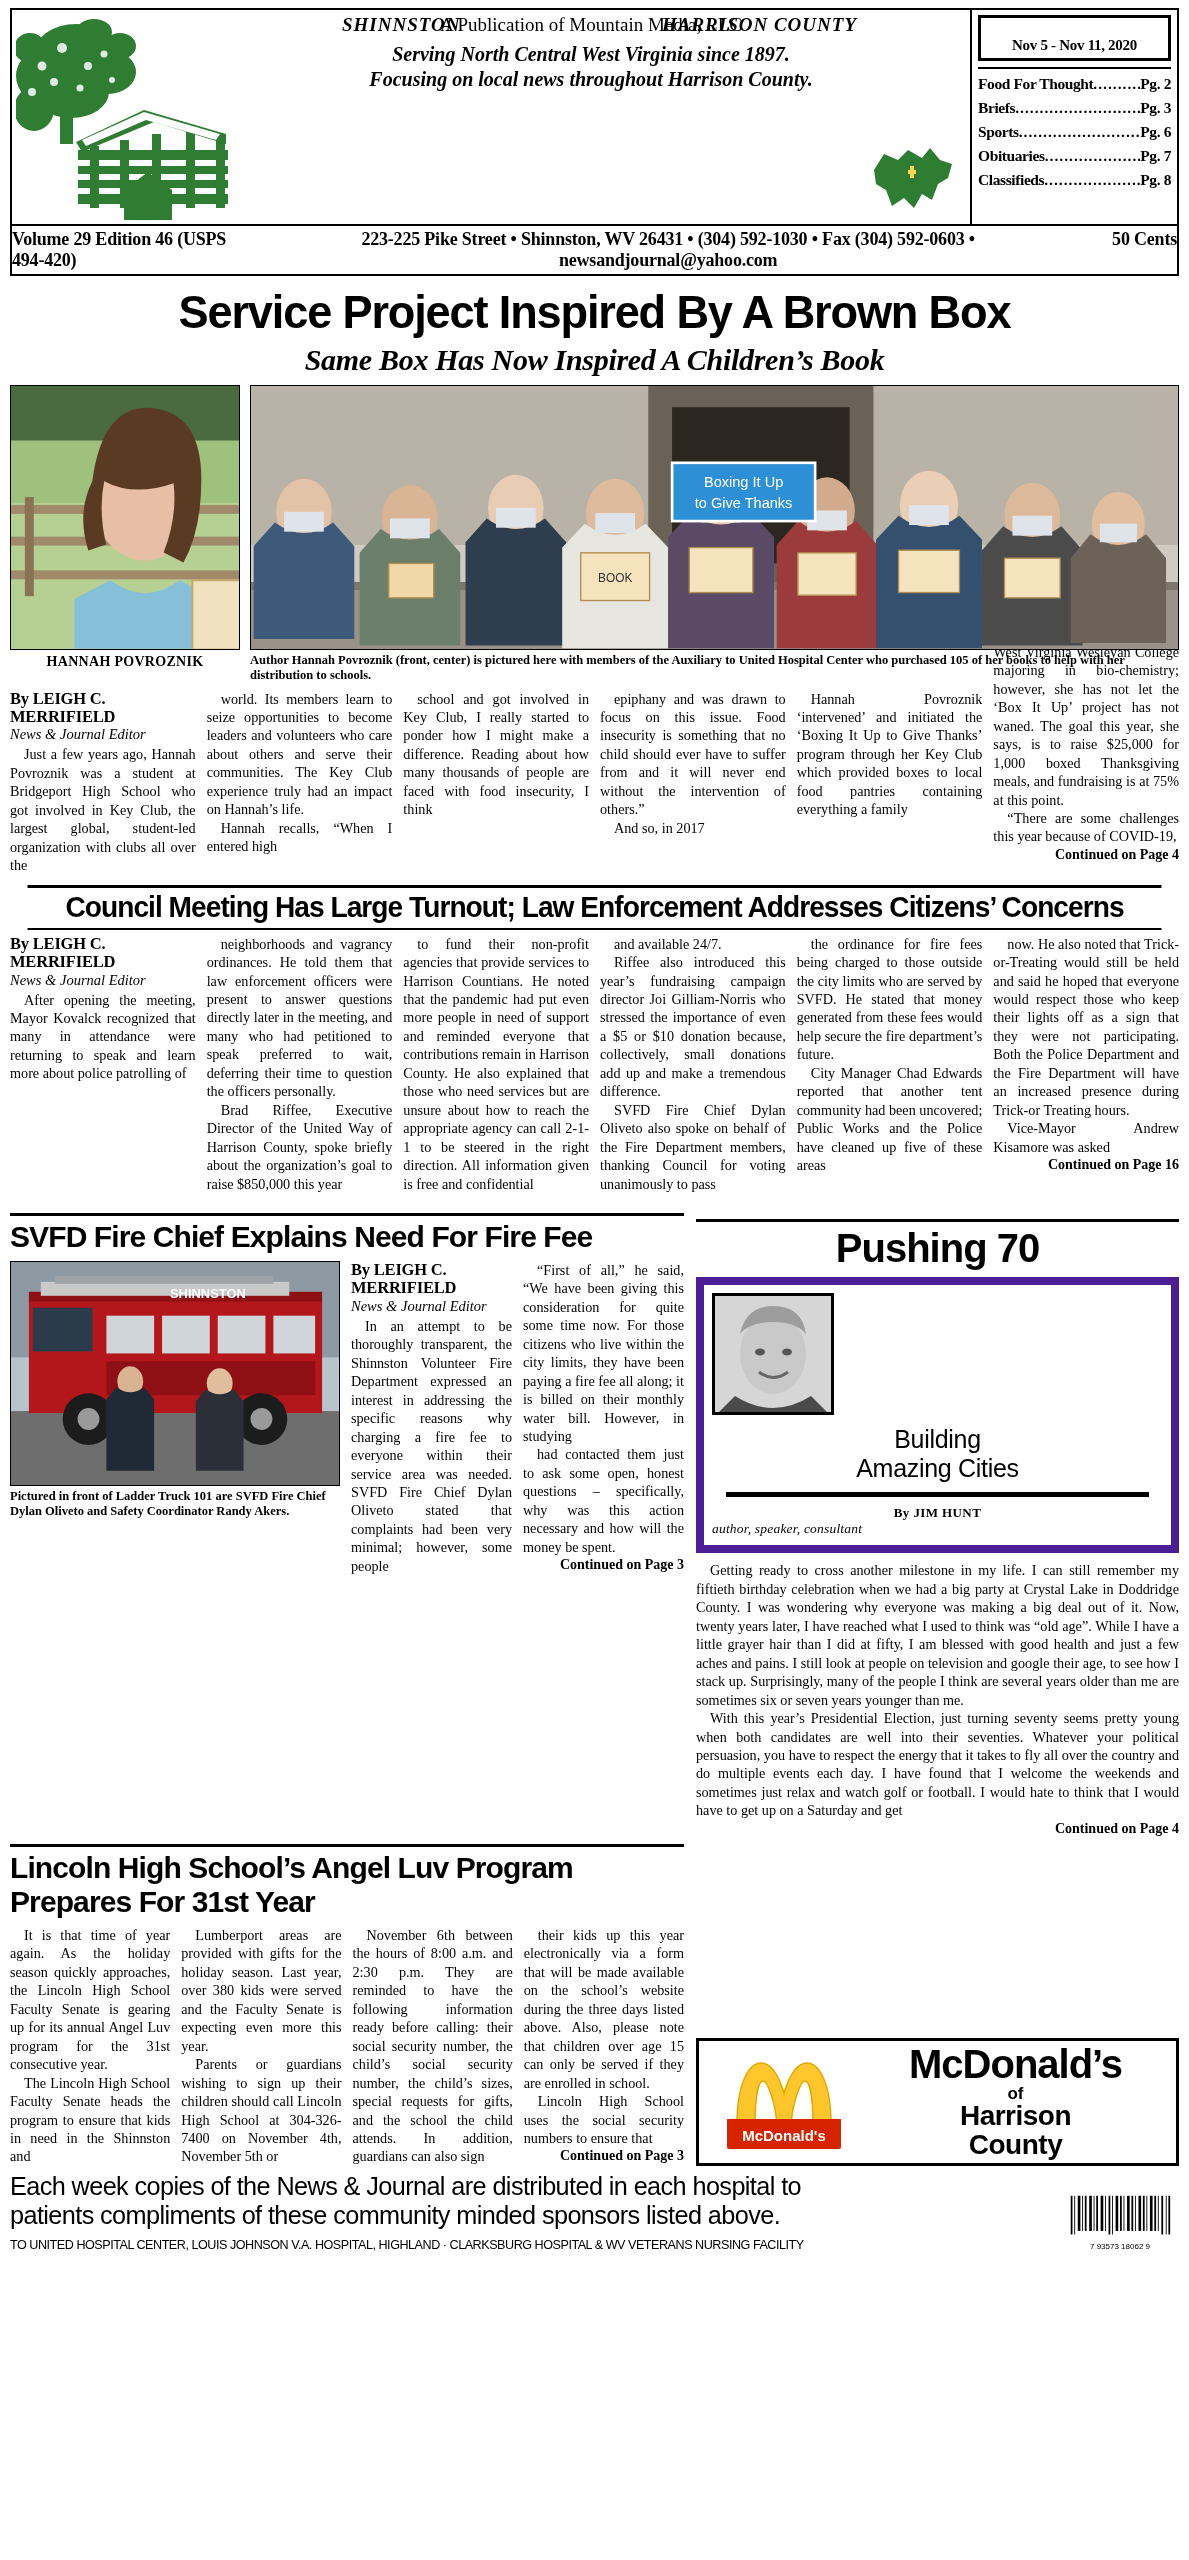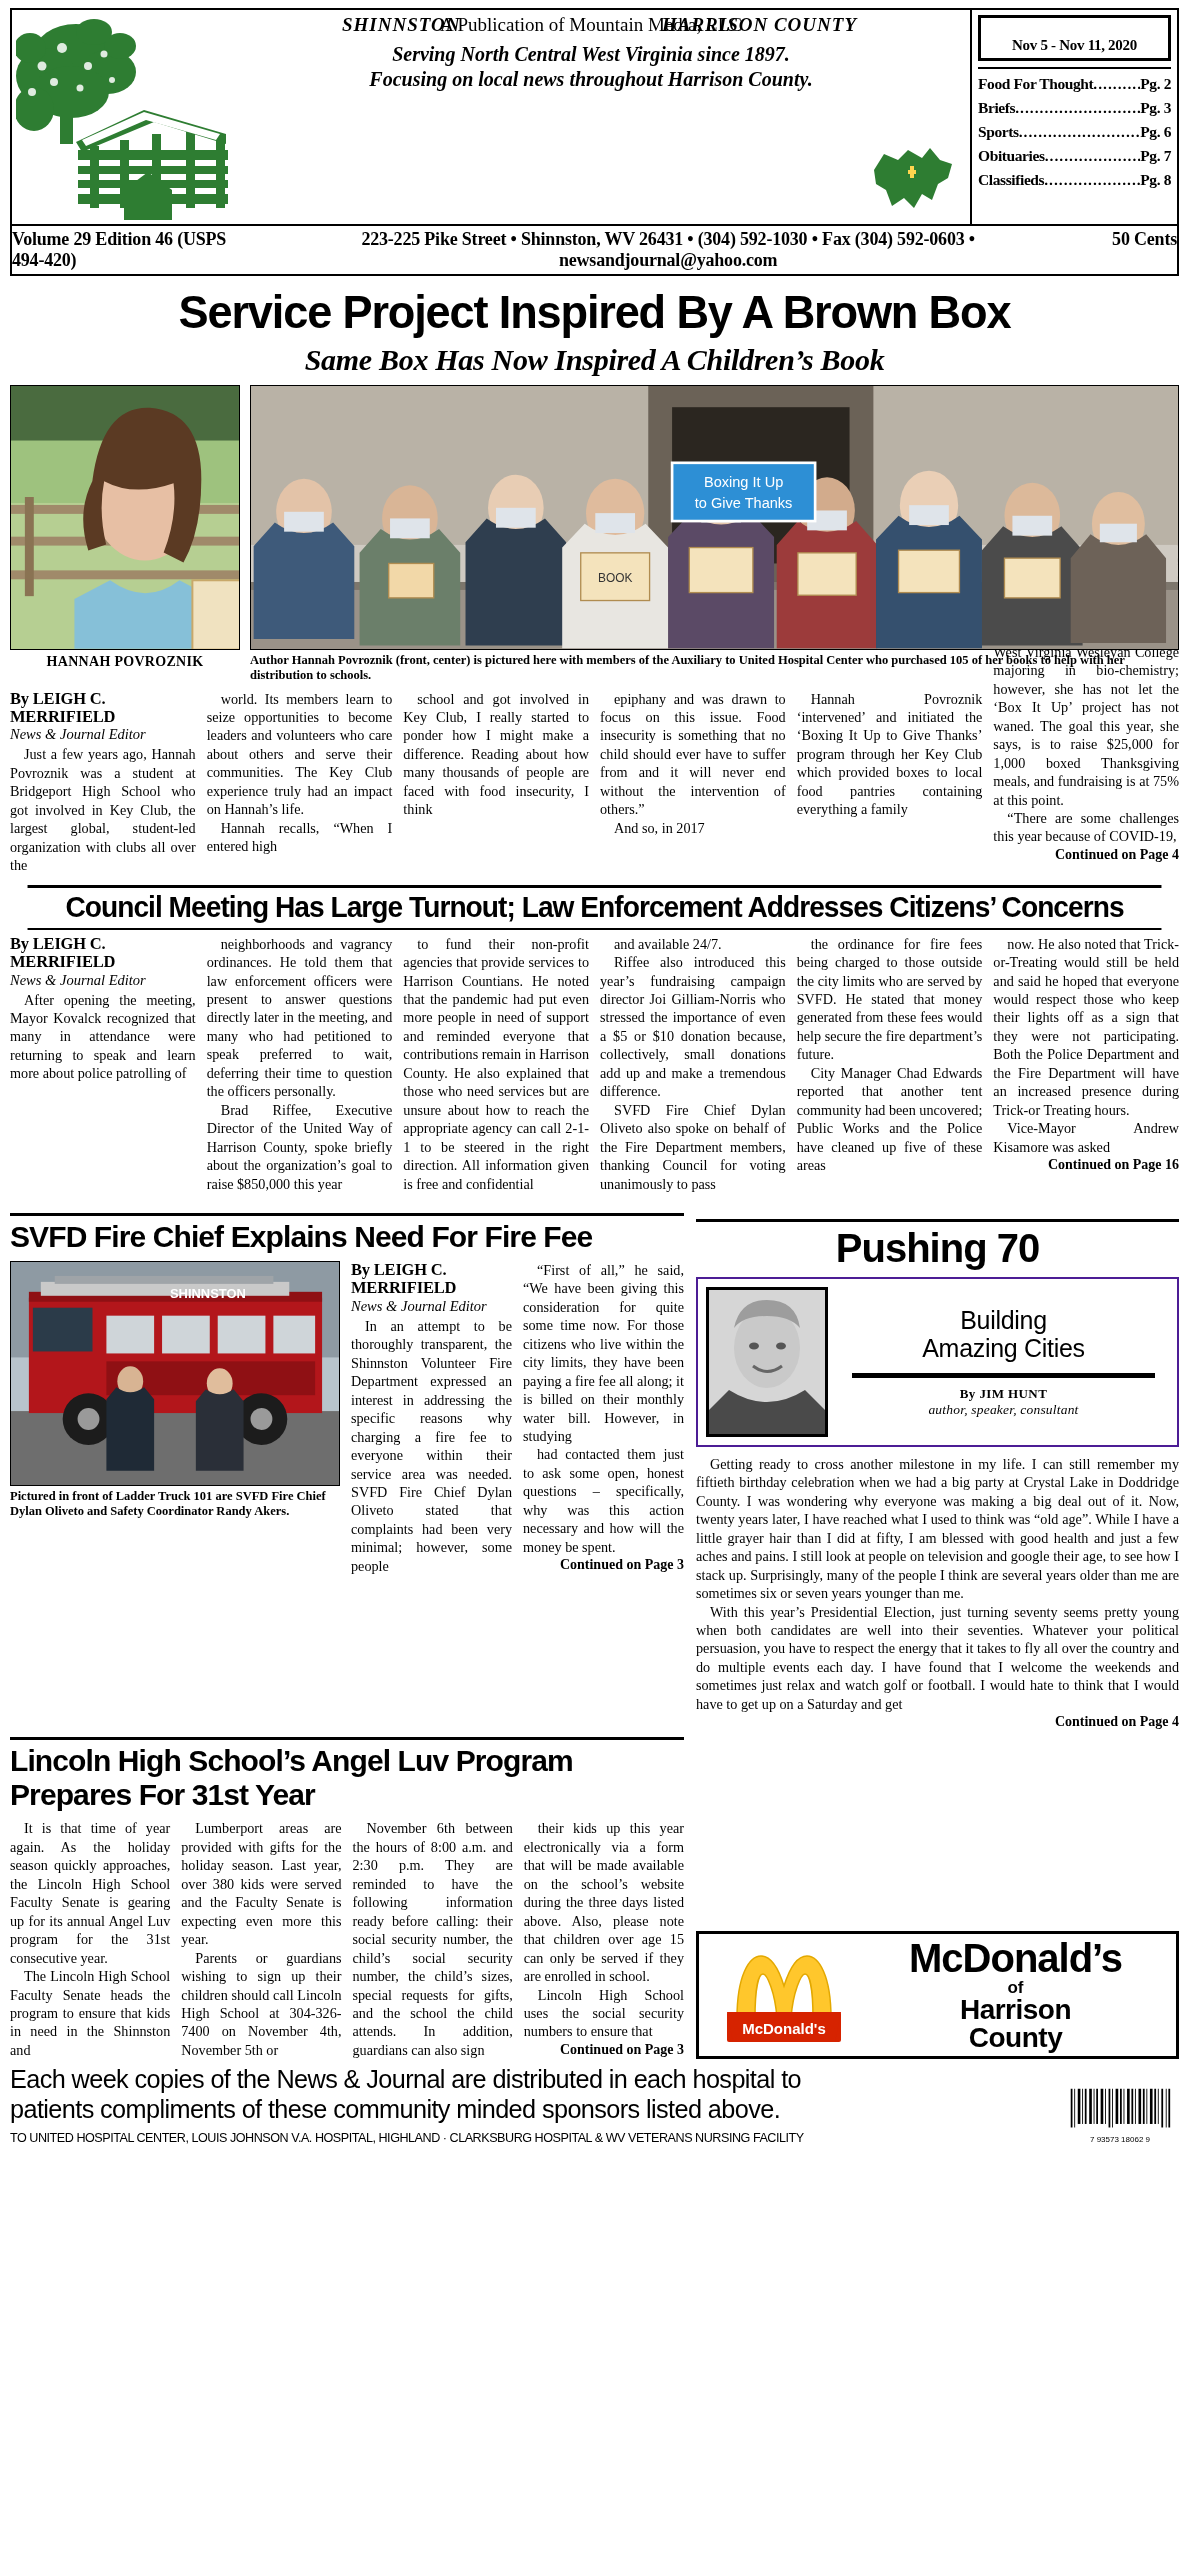--- a/index.html
+++ b/index.html
@@ -104,30 +104,30 @@
   }
   .bodytext p { margin:0; text-indent:14px; }
   .cont { font-weight:700; text-align:right; text-indent:0; font-size:14px; }
 
   
   .p70-rule { border-top:3px solid #000; margin-top:6px; }
   .p70-title {
     font-family:"Liberation Sans", sans-serif; font-weight:700; font-size:40px;
     text-align:center; letter-spacing:-1px; margin:4px 0 6px;
   }
-  .p70-box { border:2px solid #4c1d95; padding:8px; display:flex; gap:10px; }
+  .p70-box { border:8px solid #4c1d95; padding:8px; display:flex; gap:10px;flex-direction:column; }
   .p70-photo { width:122px; height:150px; border:3px solid #000; position:relative; overflow:hidden; flex:0 0 122px; }
   .p70-right { flex:1 1 auto; display:flex; flex-direction:column; justify-content:center; }
   .p70-head {
     font-family:"Liberation Sans", sans-serif; font-size:25px; text-align:center;
     line-height:1.15; letter-spacing:-0.3px;
   }
   .p70-dbl { border-top:3px solid #000; border-bottom:2px solid #000; height:5px; margin:10px 14px 8px; }
   .p70-by { text-align:center; font-weight:700; font-size:13px; letter-spacing:0.4px; }
-  .p70-role { text-align:center; font-style:italic; font-size:13.5px; letter-spacing:0.2px; }
+  .p70-role { text-align:left; font-style:italic; font-size:13.5px; letter-spacing:0.2px; }
 
   
   .mcd-box { border:3px solid #000; display:flex; align-items:center; gap:6px; padding:8px 10px; height:128px; }
   .mcd-logo { width:150px; flex:0 0 150px; height:110px; position:relative; }
   .mcd-txt { flex:1 1 auto; text-align:center; font-family:"Liberation Sans", sans-serif; font-weight:700; line-height:1.02; }
   .mcd-1 { font-size:40px; letter-spacing:-1px; }
   .mcd-2 { font-size:17px; }
   .mcd-3 { font-size:28px; letter-spacing:-0.5px; }
 
   

